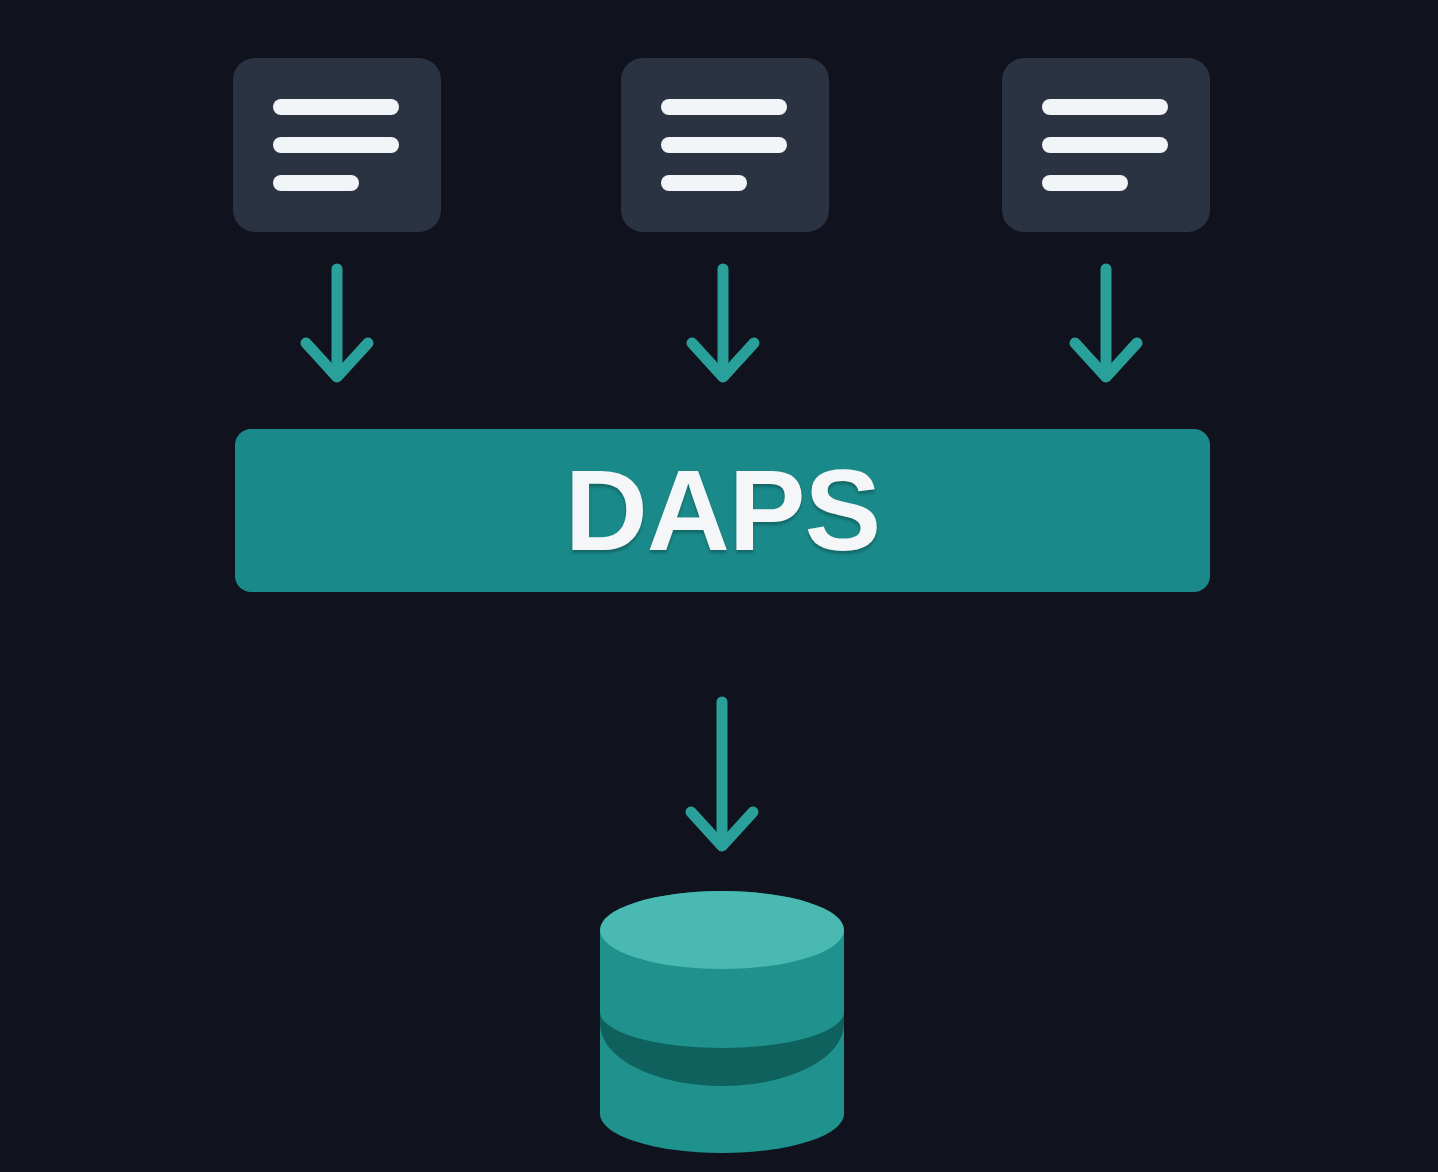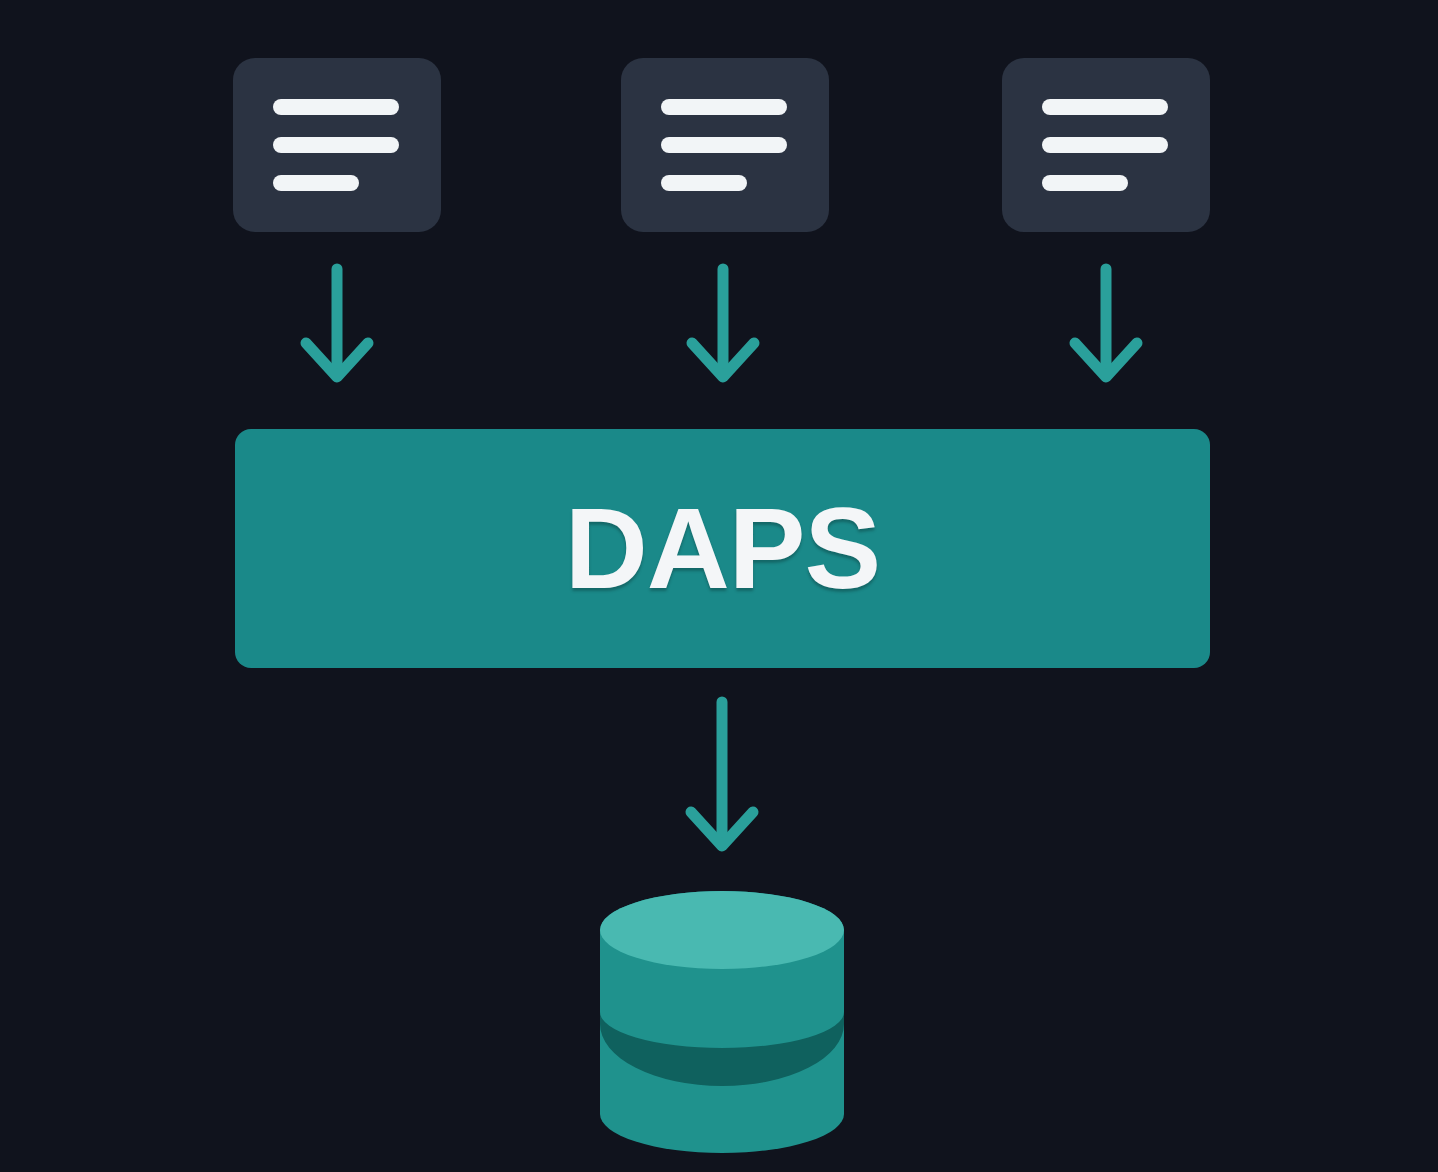--- a/index.html
+++ b/index.html
@@ -39,21 +39,21 @@
     stroke-width: 11;
     stroke-linecap: round;
     stroke-linejoin: round;
     fill: none;
   }
   .hub {
     position: absolute;
     left: 235px;
     top: 429px;
     width: 975px;
-    height: 239px;
+    height: 163px;
     border-radius: 16px;
     background: var(--hub, #1a8989);
     display: flex;
     align-items: center;
     justify-content: center;
   }
   .hub-label {
     font-size: 115px;
     font-weight: 700;
     letter-spacing: -1px;

